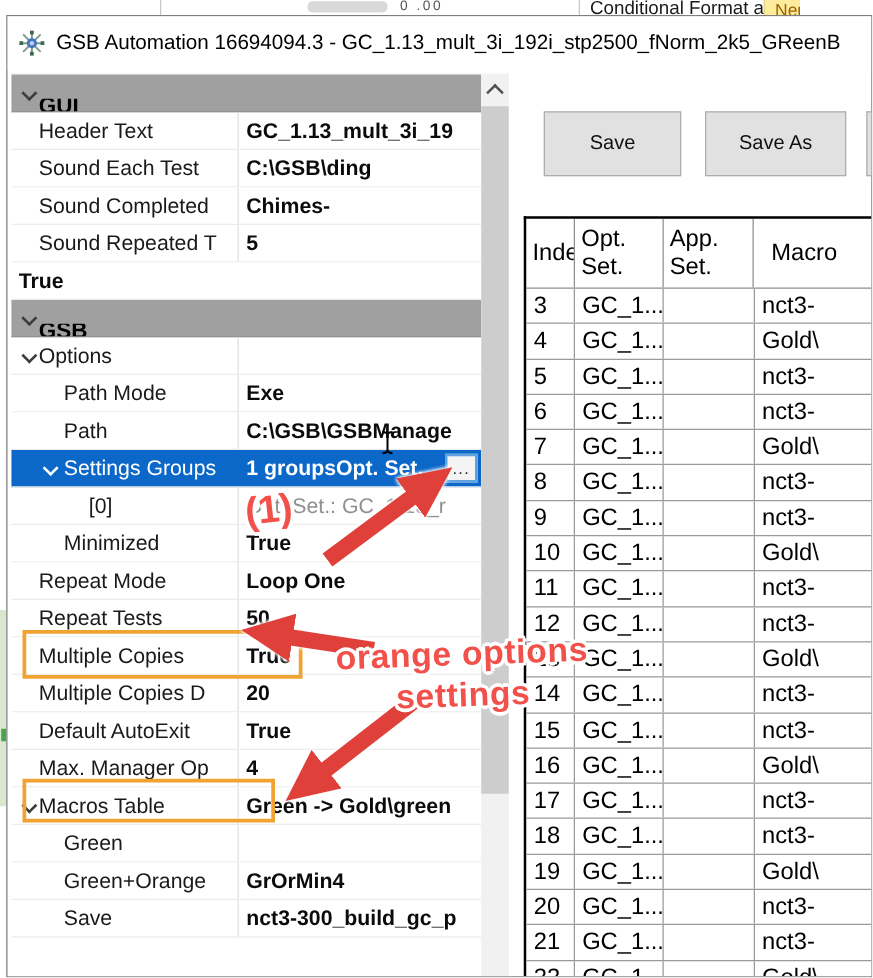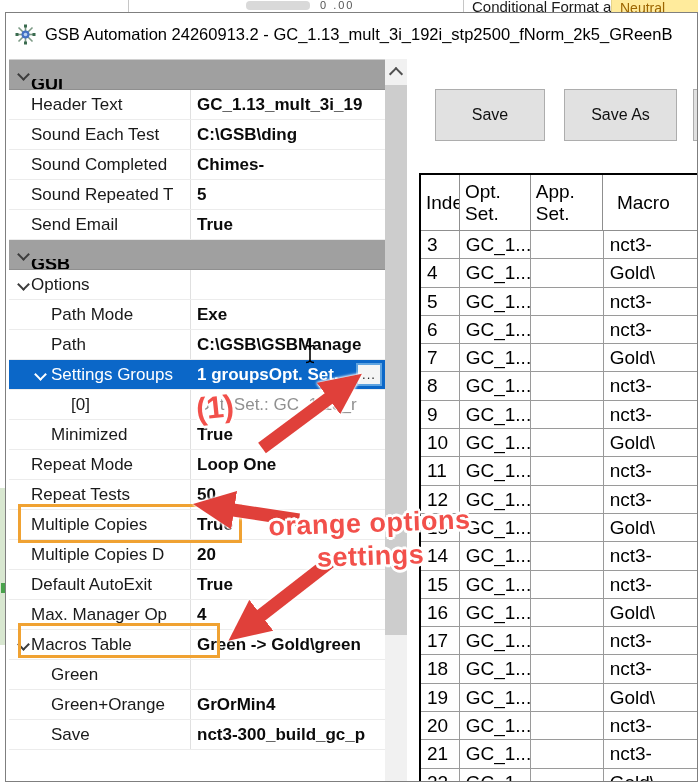--- a/index.html
+++ b/index.html
@@ -1,20 +1,20 @@
 <!DOCTYPE html>
 <html><head>
 <meta charset="utf-8">
 <style>
   html,body{margin:0;padding:0;background:#fff;}
   .screen{position:relative;width:698px;height:782px;overflow:hidden;background:#fff;
           font-family:"Liberation Sans",sans-serif;color:#111;}
 
   
-  .topstrip{position:absolute;left:0;top:0;width:698px;height:12px;background:#fff;overflow:hidden;}
+  .topstrip{position:absolute;left:0;top:0;width:640px;height:12px;background:#fff;overflow:hidden;}
   .ts-line{position:absolute;top:0;width:1px;height:12px;background:#c6c6c6;}
   .ts-pill{position:absolute;left:246px;top:1px;width:64px;height:9px;background:#d9d9d9;border-radius:4px;}
   .ts-frag{position:absolute;left:320px;top:-1px;font-size:11px;color:#555;letter-spacing:2px;}
   .ts-ribbon{position:absolute;left:472px;top:-2px;font-size:15px;color:#1a1a1a;white-space:nowrap;}
   .ts-cell{position:absolute;left:611px;top:0;width:87px;height:12px;background:#ffeb9c;overflow:hidden;border-left:1px solid #e6d48a;}
   .ts-cell span{position:absolute;left:8px;top:0px;font-size:14px;color:#9c6500;}
 
   
   .greenstrip{position:absolute;left:0;top:488px;width:7px;height:157px;background:#d8e7d0;border-right:1px solid #9fbd92;}
   .greenstrip .mark{position:absolute;left:1px;top:95px;width:4px;height:10px;background:#49a24c;}
@@ -101,21 +101,21 @@
           <line x1="3.5" y1="3.5" x2="17.5" y2="17.5"></line>
             <line x1="17.5" y1="3.5" x2="3.5" y2="17.5"></line>
         </g>
         <rect x="9" y="0.5" width="3" height="3" fill="#3a6b4f"></rect>
           <rect x="9" y="17.5" width="3" height="3" fill="#3a6b4f"></rect>
         <rect x="0.5" y="9" width="3" height="3" fill="#3a6b4f"></rect>
           <rect x="17.5" y="9" width="3" height="3" fill="#3a6b4f"></rect>
         <circle cx="10.5" cy="10.5" r="4" fill="#4472c4"></circle>
           <circle cx="10.5" cy="10.5" r="1.8" fill="#b9d1f0"></circle>
       </svg>
-      <span class="title">GSB Automation 24260913.2 - GC_1.13_mult_3i_192i_stp2500_fNorm_2k5_GReenB</span>
+      <span class="title">GSB Automation 16694094.3 - GC_1.13_mult_3i_192i_stp2500_fNorm_2k5_GReenB</span>
     </div>
 
     <div class="propgrid">
 
         <div class="pg-row category ind1">
           <span class="chev"></span>
           <div class="pg-name">
             <span>GUI</span>
           </div>
 
@@ -160,23 +160,20 @@
             <span>Sound Repeated T</span>
           </div>
           <div class="pg-value">
             <span>5</span>
 
           </div>
         </div>
 
         <div class="pg-row ind1">
 
-          <div class="pg-name">
-            <span>Send Email</span>
-          </div>
           <div class="pg-value">
             <span>True</span>
 
           </div>
         </div>
 
         <div class="pg-row category ind1">
           <span class="chev"></span>
           <div class="pg-name">
             <span>GSB</span>

